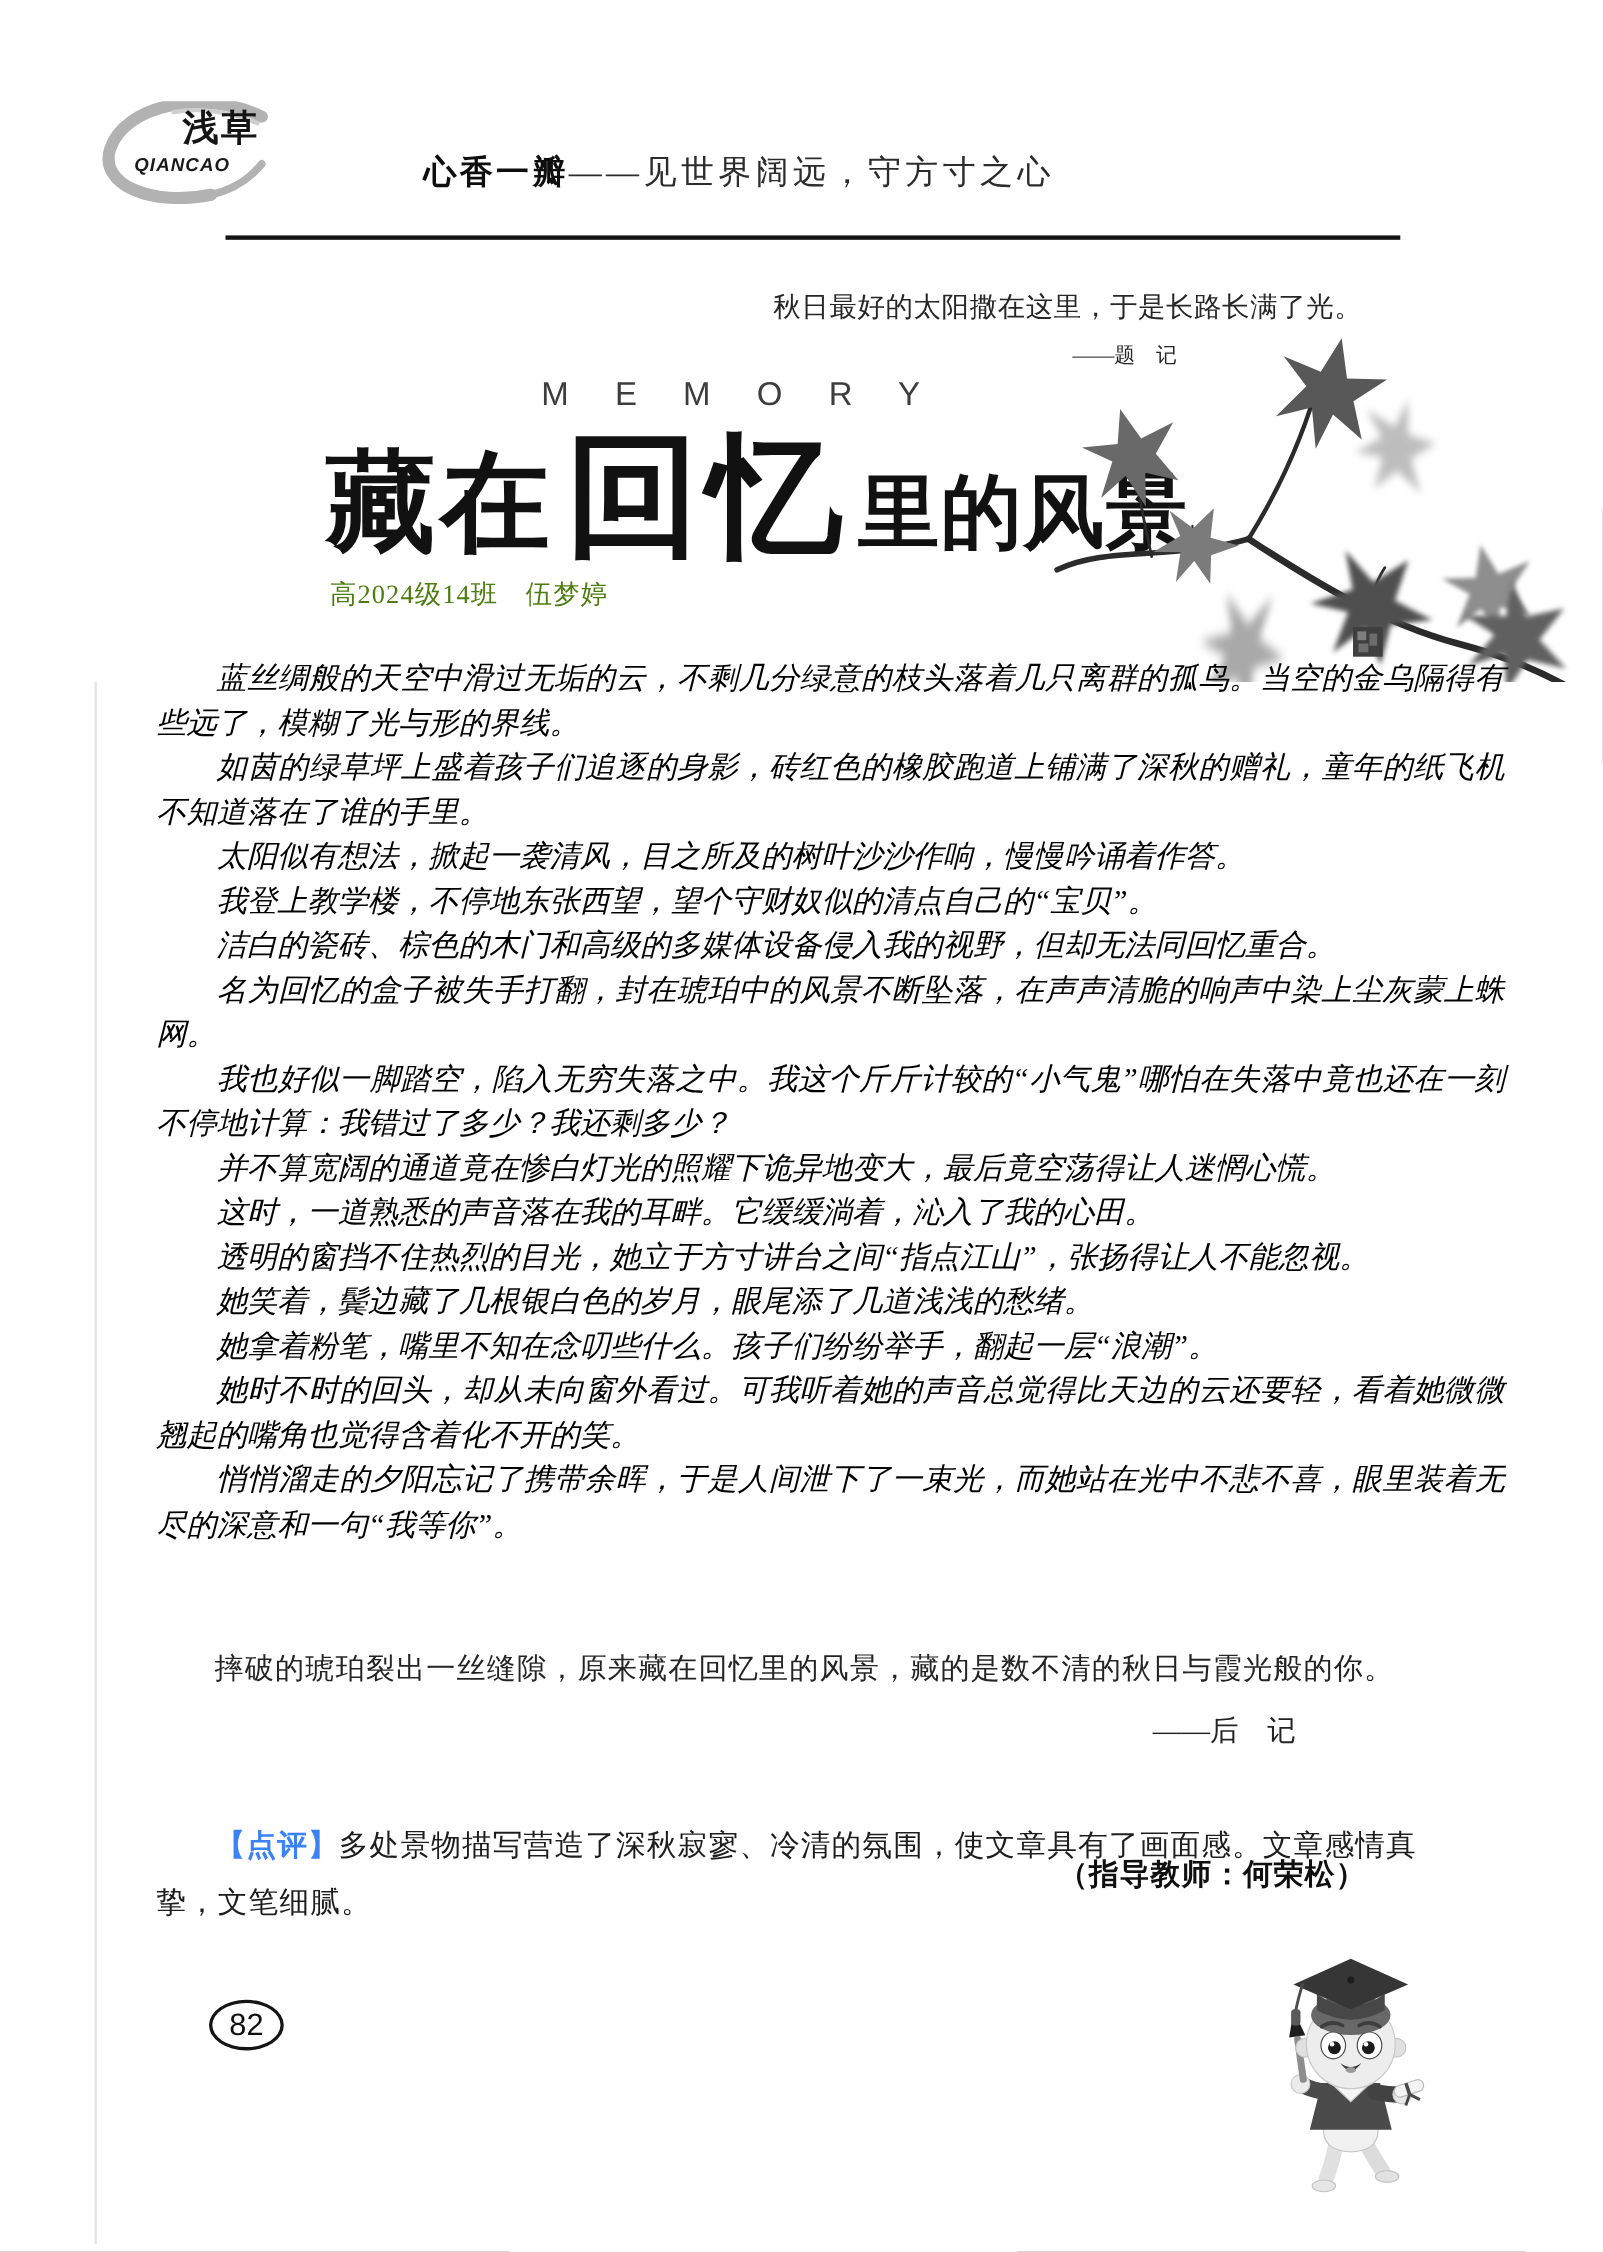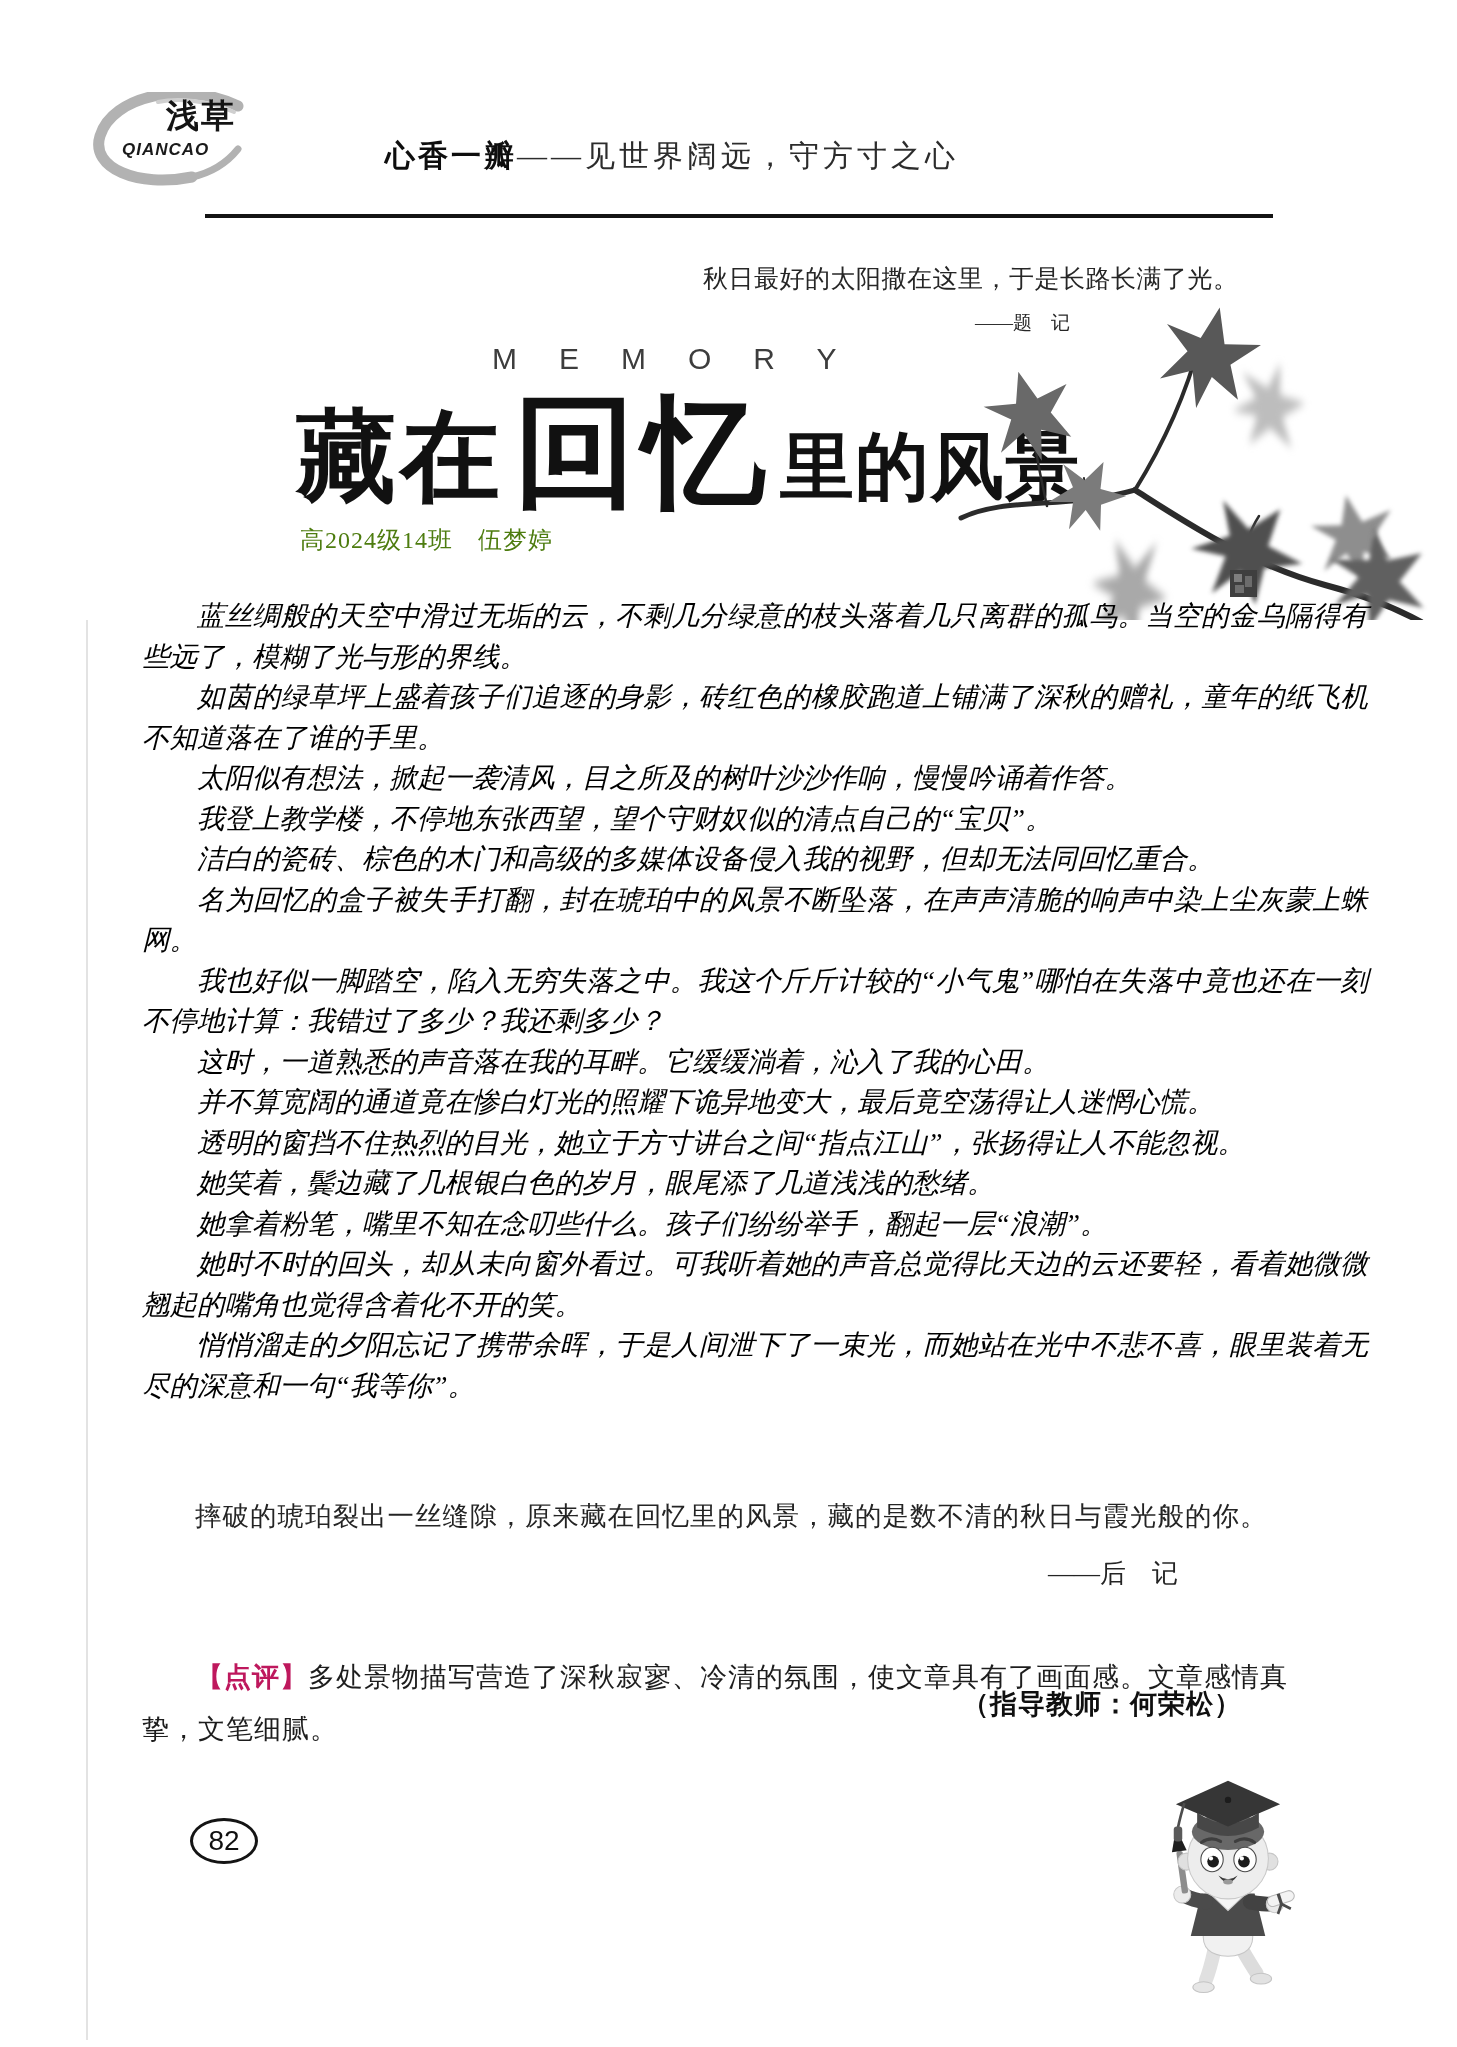--- a/index.html
+++ b/index.html
@@ -39,21 +39,21 @@
   
   .essay{position:absolute;left:142px;top:596px;width:1226px;font-size:27.5px;line-height:40.5px;color:#000000;text-align:justify;font-style:italic;}
   .essay p{margin:0;text-indent:2em;}
 
   
   .afterword{position:absolute;left:142px;top:1498px;width:1230px;font-size:26.5px;color:#242424;text-indent:2em;letter-spacing:1px;}
   .afterword-attr{position:absolute;left:1048px;top:1556px;font-size:26px;color:#242424;}
 
   
   .comment{position:absolute;left:142px;top:1624px;width:1180px;font-size:27px;line-height:52px;color:#1d1d1d;text-indent:2em;letter-spacing:1px;}
-  .comment b{font-family:Liberation Serif, serif;font-weight:bold;color:#be185d;}
+  .comment b{font-family:Liberation Serif, serif;font-weight:bold;color:#3b82f6;}
   .teacher{position:absolute;left:962px;top:1686px;font-size:27px;font-weight:bold;font-family:"Liberation Sans",sans-serif;color:#0f0f0f;letter-spacing:1px;}
 
   
   .page-badge{position:absolute;left:190px;top:1818px;width:62px;height:40px;border:3px solid #141414;border-radius:50%;
     display:flex;align-items:center;justify-content:center;font-size:28px;font-family:"Liberation Sans",sans-serif;color:#101010;}
   .motto{position:absolute;left:533px;top:1818px;font-size:27px;letter-spacing:2.5px;color:#242424;}
   .mascot{position:absolute;left:1148px;top:1768px;width:160px;height:250px;}
 </style>
 </head>
 <body>
@@ -127,22 +127,22 @@
   </svg>
 
   <div class="essay">
     <p>蓝丝绸般的天空中滑过无垢的云，不剩几分绿意的枝头落着几只离群的孤鸟。当空的金乌隔得有些远了，模糊了光与形的界线。</p>
     <p>如茵的绿草坪上盛着孩子们追逐的身影，砖红色的橡胶跑道上铺满了深秋的赠礼，童年的纸飞机不知道落在了谁的手里。</p>
     <p>太阳似有想法，掀起一袭清风，目之所及的树叶沙沙作响，慢慢吟诵着作答。</p>
     <p>我登上教学楼，不停地东张西望，望个守财奴似的清点自己的“宝贝”。</p>
     <p>洁白的瓷砖、棕色的木门和高级的多媒体设备侵入我的视野，但却无法同回忆重合。</p>
     <p>名为回忆的盒子被失手打翻，封在琥珀中的风景不断坠落，在声声清脆的响声中染上尘灰蒙上蛛网。</p>
     <p>我也好似一脚踏空，陷入无穷失落之中。我这个斤斤计较的“小气鬼”哪怕在失落中竟也还在一刻不停地计算：我错过了多少？我还剩多少？</p>
+    <p>并不算宽阔的通道竟在惨白灯光的照耀下诡异地变大，最后竟空荡得让人迷惘心慌。</p>
     <p>这时，一道熟悉的声音落在我的耳畔。它缓缓淌着，沁入了我的心田。</p>
-    <p>并不算宽阔的通道竟在惨白灯光的照耀下诡异地变大，最后竟空荡得让人迷惘心慌。</p>
     <p>透明的窗挡不住热烈的目光，她立于方寸讲台之间“指点江山”，张扬得让人不能忽视。</p>
     <p>她笑着，鬓边藏了几根银白色的岁月，眼尾添了几道浅浅的愁绪。</p>
     <p>她拿着粉笔，嘴里不知在念叨些什么。孩子们纷纷举手，翻起一层“浪潮”。</p>
     <p>她时不时的回头，却从未向窗外看过。可我听着她的声音总觉得比天边的云还要轻，看着她微微翘起的嘴角也觉得含着化不开的笑。</p>
     <p>悄悄溜走的夕阳忘记了携带余晖，于是人间泄下了一束光，而她站在光中不悲不喜，眼里装着无尽的深意和一句“我等你”。</p>
   </div>
 
   <div class="afterword">摔破的琥珀裂出一丝缝隙，原来藏在回忆里的风景，藏的是数不清的秋日与霞光般的你。</div>
   <div class="afterword-attr">——后　记</div>
 

